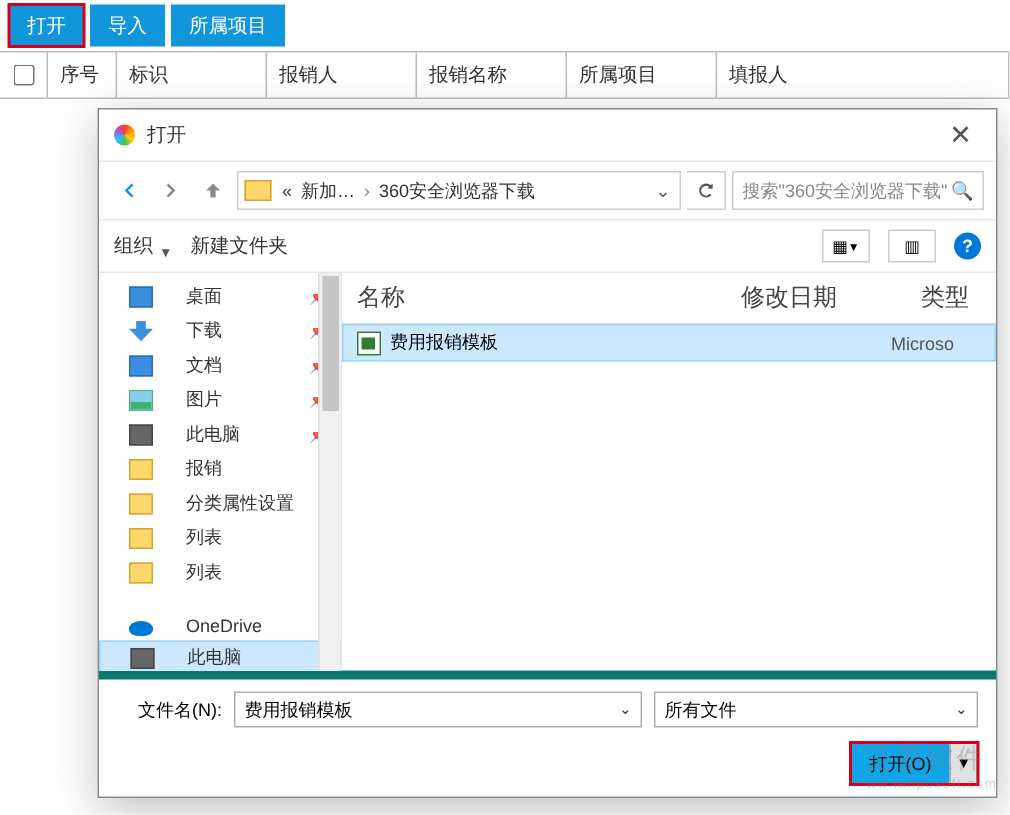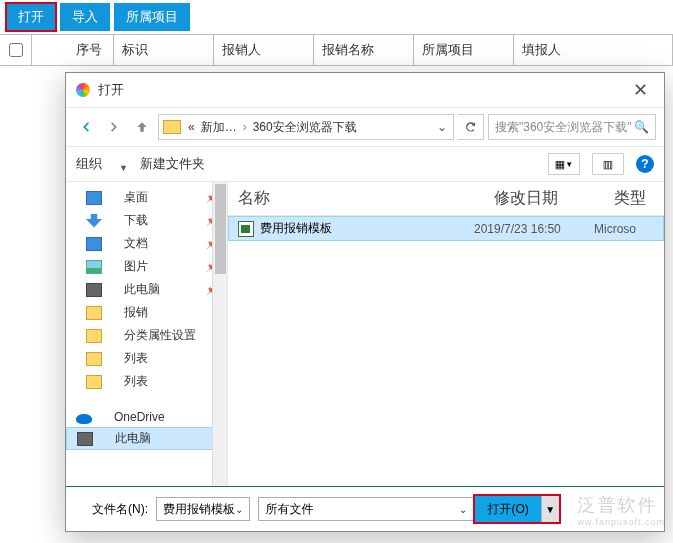--- a/index.html
+++ b/index.html
@@ -8,21 +8,21 @@
 
 .toolbar { display: flex; gap: 4px; padding: 3px 6px; background: #fff; }
 .toolbar button { background: #1296db; color: #fff; border: none; padding: 5px 12px; font-size: 13px; cursor: pointer; }
 .toolbar button.highlighted { outline: 2px solid #d9001b; outline-offset: -1px; }
 
 
 .grid-header { display: flex; border-top: 1px solid #bdbdbd; border-bottom: 1px solid #bdbdbd; background: #fff; }
 .grid-header .cell { border-right: 1px solid #bdbdbd; padding: 6px 8px; font-size: 13px; color: #333; }
 .grid-header .chk { width: 32px; display: flex; align-items: center; justify-content: center; }
 .grid-header .chk input { width: 14px; height: 14px; }
-.c-seq { width: 46px; margin-left: 36px; }
+.c-seq { width: 46px; }
 .c-flag { width: 100px; }
 .c-a { width: 100px; }
 .c-b { width: 100px; }
 .c-c { width: 100px; }
 .c-d { width: 100px; }
 .c-e { flex: 1; }
 
 
 .dialog { position: absolute; left: 65px; top: 72px; width: 600px; height: 460px; background: #fff; border: 1px solid #8a8a8a; box-shadow: 0 8px 30px rgba(0,0,0,.25); display: flex; flex-direction: column; }
 .dlg-title { display: flex; align-items: center; padding: 6px 10px; border-bottom: 1px solid #e5e5e5; }
@@ -37,30 +37,30 @@
 .breadcrumb { display: flex; align-items: center; border: 1px solid #ccc; height: 26px; flex: 1; padding-left: 4px; font-size: 12px; }
 .breadcrumb .fld { width: 18px; height: 14px; background: #ffd86b; border: 1px solid #d4a433; margin-right: 4px; }
 .breadcrumb span { padding: 0 3px; color: #333; }
 .breadcrumb .sep { color: #888; }
 .breadcrumb .dd { margin-left: auto; padding: 0 6px; color: #555; }
 .refresh-btn { width: 26px; height: 26px; border: 1px solid #ccc; border-left: none; display: flex; align-items: center; justify-content: center; color: #555; cursor: pointer; }
 .search { border: 1px solid #ccc; height: 26px; width: 168px; display: flex; align-items: center; padding: 0 6px; font-size: 12px; color: #888; }
 .search .mag { margin-left: auto; color: #666; }
 
 .dlg-toolbar { display: flex; align-items: center; gap: 12px; padding: 6px 10px; border-bottom: 1px solid #e5e5e5; font-size: 13px; }
-.dlg-toolbar .item { display: flex; align-items: flex-end; gap: 17px; color: #333; cursor: pointer; }
+.dlg-toolbar .item { display: flex; align-items: flex-end; gap: 4px; color: #333; cursor: pointer; }
 .dlg-toolbar .caret { font-size: 9px; color: #555; }
 .dlg-toolbar .spacer { flex: 1; }
 .view-btn { width: 32px; height: 22px; border: 1px solid #ccc; display: flex; align-items: center; justify-content: center; cursor: pointer; font-size: 11px; }
 .help { width: 18px; height: 18px; border-radius: 50%; background: #0078d7; color: #fff; display: flex; align-items: center; justify-content: center; font-size: 12px; font-weight: bold; }
 
 .dlg-body { display: flex; flex: 1; overflow: hidden; }
 .tree { width: 162px; border-right: 1px solid #e5e5e5; overflow: auto; padding: 4px 0; position: relative; }
 .tree-item { display: flex; align-items: center; gap: 22px; padding: 3px 6px 3px 20px; font-size: 12px; color: #333; cursor: pointer; position: relative; }
-.tree-item.l1 { padding-left: 10px; }
+.tree-item.l1 { padding-left: 20px; }
 .tree-item.selected { background: #cce8ff; border: 1px solid #99d1ff; padding-top: 2px; padding-bottom: 2px; }
 .tree-item .pin { position: absolute; right: 8px; color: #888; font-size: 10px; }
 .ico { width: 16px; height: 14px; flex-shrink: 0; }
 .ico-folder { background: #ffd86b; border: 1px solid #d4a433; }
 .ico-desktop { background: #3b8ee0; border: 1px solid #2a6db3; }
 .ico-down { position: relative; }
 .ico-down::before { content: ""; position: absolute; inset: 0; background: #3b8ee0; clip-path: polygon(50% 100%, 0 40%, 30% 40%, 30% 0, 70% 0, 70% 40%, 100% 40%); }
 .ico-pc { background: #666; border: 1px solid #444; }
 .ico-pic { background: linear-gradient(#87ceeb 60%, #3cb371 60%); border: 1px solid #5a9; }
 .ico-cloud { background: #0078d7; border-radius: 50% 50% 40% 40%; border: none; height: 10px; margin-top: 3px; }
@@ -74,21 +74,21 @@
 .col-date { width: 120px; }
 .col-type { width: 60px; }
 .file-row { display: flex; align-items: center; font-size: 12px; padding: 4px 10px; cursor: pointer; }
 .file-row.selected { background: #cce8ff; border: 1px solid #99d1ff; padding: 3px 9px; }
 .file-row .xls-ico { width: 16px; height: 16px; background: #fff; border: 1px solid #2e7d32; position: relative; margin-right: 6px; }
 .file-row .xls-ico::after { content: ""; position: absolute; left: 2px; top: 3px; width: 9px; height: 8px; background: #2e7d32; }
 .file-row .fname { flex: 1; }
 .file-row .fdate { width: 120px; color: #555; }
 .file-row .ftype { width: 60px; color: #555; overflow: hidden; }
 
-.dlg-footer { padding: 8px 12px; border-top: 1px solid #0f766e; display: flex; flex-direction: row; font-size: 12px; }
+.dlg-footer { padding: 8px 12px; border-top: 6px solid #0f766e; display: flex; flex-direction: column; gap: 10px; font-size: 12px; }
 .footer-row { display: flex; align-items: center; gap: 8px; }
 .footer-row label { width: 70px; text-align: right; }
 .combo { border: 1px solid #adadad; height: 24px; display: flex; align-items: center; padding: 0 6px; background: #fff; }
 .combo.name { flex: 1; }
 .combo.filter { width: 216px; }
 .combo .dd { margin-left: auto; font-size: 10px; color: #333; }
 .btn-row { display: flex; justify-content: flex-end; gap: 6px; }
 .btn { border: 1px solid #adadad; background: #0ea5e9; height: 28px; display: flex; align-items: center; cursor: pointer; }
 .btn.open { outline: 2px solid #d9001b; outline-offset: -1px; }
 .btn .lbl { padding: 0 12px; }
@@ -235,21 +235,20 @@
     </div>
     <div class="files">
       <div class="files-head">
         <div class="col col-name">名称</div>
         <div class="col col-date">修改日期</div>
         <div class="col col-type">类型</div>
       </div>
       <div class="file-row selected">
         <div class="xls-ico"></div>
         <div class="fname">费用报销模板</div>
-        <div class="fdate">2019/7/23 16:50</div>
         <div class="ftype">Microso</div>
       </div>
     </div>
   </div>
 
   <div class="dlg-footer">
     <div class="footer-row">
       <label>文件名(N):</label>
       <div class="combo name">
         <span>费用报销模板</span>

